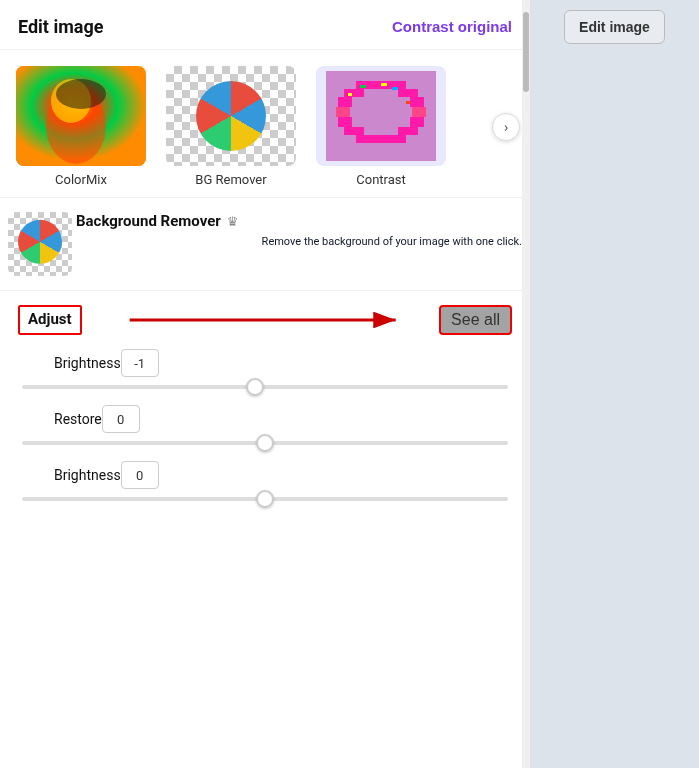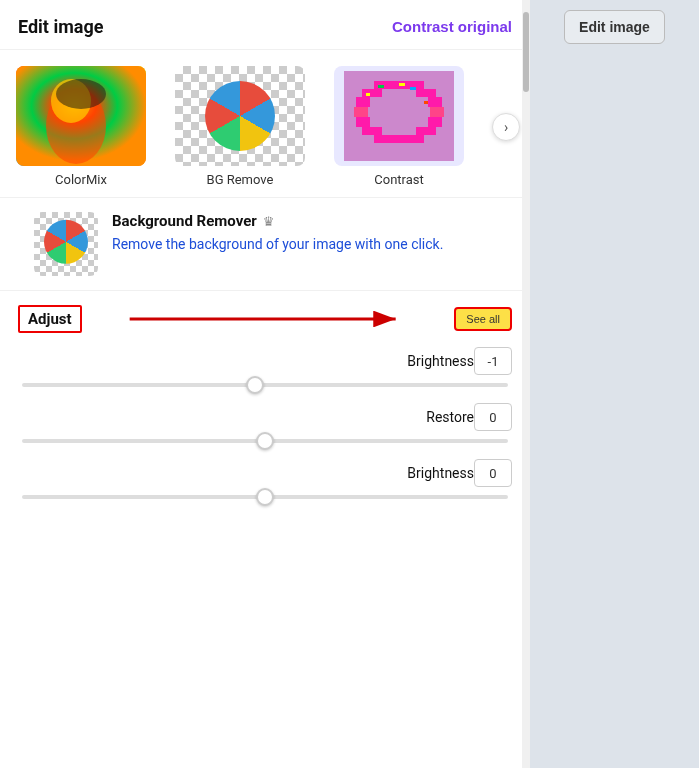--- a/index.html
+++ b/index.html
@@ -55,21 +55,21 @@
     }
 
     
     .filters-section {
       padding: 16px 0 10px 16px;
       position: relative;
     }
 
     .filters-row {
       display: flex;
-      gap: 29px;
+      gap: 20px;
       align-items: flex-start;
       overflow: hidden;
     }
 
     .filter-item {
       display: flex;
       flex-direction: column;
       align-items: center;
       gap: 6px;
       cursor: pointer;
@@ -127,22 +127,22 @@
     }
 
     .filters-wrapper {
       position: relative;
     }
 
     
     .bg-remover-detail {
       display: flex;
       align-items: flex-start;
-      gap: 14px;
-      padding: 14px 34px;
+      gap: 4px;
+      padding: 14px 8px;
       border-top: 1px solid #f0f0f0;
       border-bottom: 1px solid #f0f0f0;
     }
 
     .bg-detail-thumb {
       width: 64px;
       height: 64px;
       border-radius: 8px;
       overflow: hidden;
       flex-shrink: 0;
@@ -184,73 +184,74 @@
       font-weight: 700;
       color: #111;
     }
 
     .crown-icon {
       color: #888;
       font-size: 13px;
     }
 
     .bg-detail-desc {
-      font-size: 14px;
-      color: #1d4ed8;
+      font-size: 11px;
+      color: #0f172a;
       line-height: 1.5;
+      text-align: right;
     }
 
     
     .adjust-section {
       padding: 14px 18px 10px 18px;
     }
 
     .adjust-header {
       display: flex;
-      align-items: center;
       justify-content: space-between;
       margin-bottom: 14px;
       position: relative;
     }
 
     .adjust-title {
       font-size: 15px;
       font-weight: 700;
       color: #111;
       border: 2.5px solid #e00;
       padding: 3px 8px;
       border-radius: 2px;
     }
 
     .see-all-btn {
-      font-size: 11px;
+      font-size: 16px;
       color: #333;
-      background: #fde047;
+      background: #a3a3a3;
       border: 2.5px solid #e00;
       border-radius: 4px;
       padding: 4px 10px;
       cursor: pointer;
       font-weight: 500;
     }
 
     .arrow-svg {
       width: 100%;
       height: 30px;
     }
 
     
     .slider-row {
       margin-bottom: 16px;
     }
 
     .slider-label-row {
       display: flex;
       align-items: center;
-      justify-content: flex-end;
+      justify-content: flex-start;
       margin-bottom: 8px;
+      margin-left: 36px;
     }
 
     .slider-label {
       font-size: 14px;
       color: #111;
     }
 
     .slider-value {
       width: 38px;
       height: 28px;
@@ -371,21 +372,21 @@
           </div>
           <span class="filter-label">ColorMix</span>
         </div>
 
         <div class="filter-item">
           <div class="filter-thumb">
             <div class="thumb-bgremover">
               <div class="beach-ball"></div>
             </div>
           </div>
-          <span class="filter-label">BG Remove</span>
+          <span class="filter-label">BG Remover</span>
         </div>
 
         <div class="filter-item">
           <div class="filter-thumb">
             <div class="donut-container">
               <svg width="110" height="90" viewBox="0 0 110 90">
                 <rect width="110" height="90" fill="#cc88cc"></rect>
 
                 <rect x="30" y="10" width="50" height="8" fill="#ff1aaa"></rect>
                 <rect x="18" y="18" width="20" height="8" fill="#ff1aaa"></rect>

